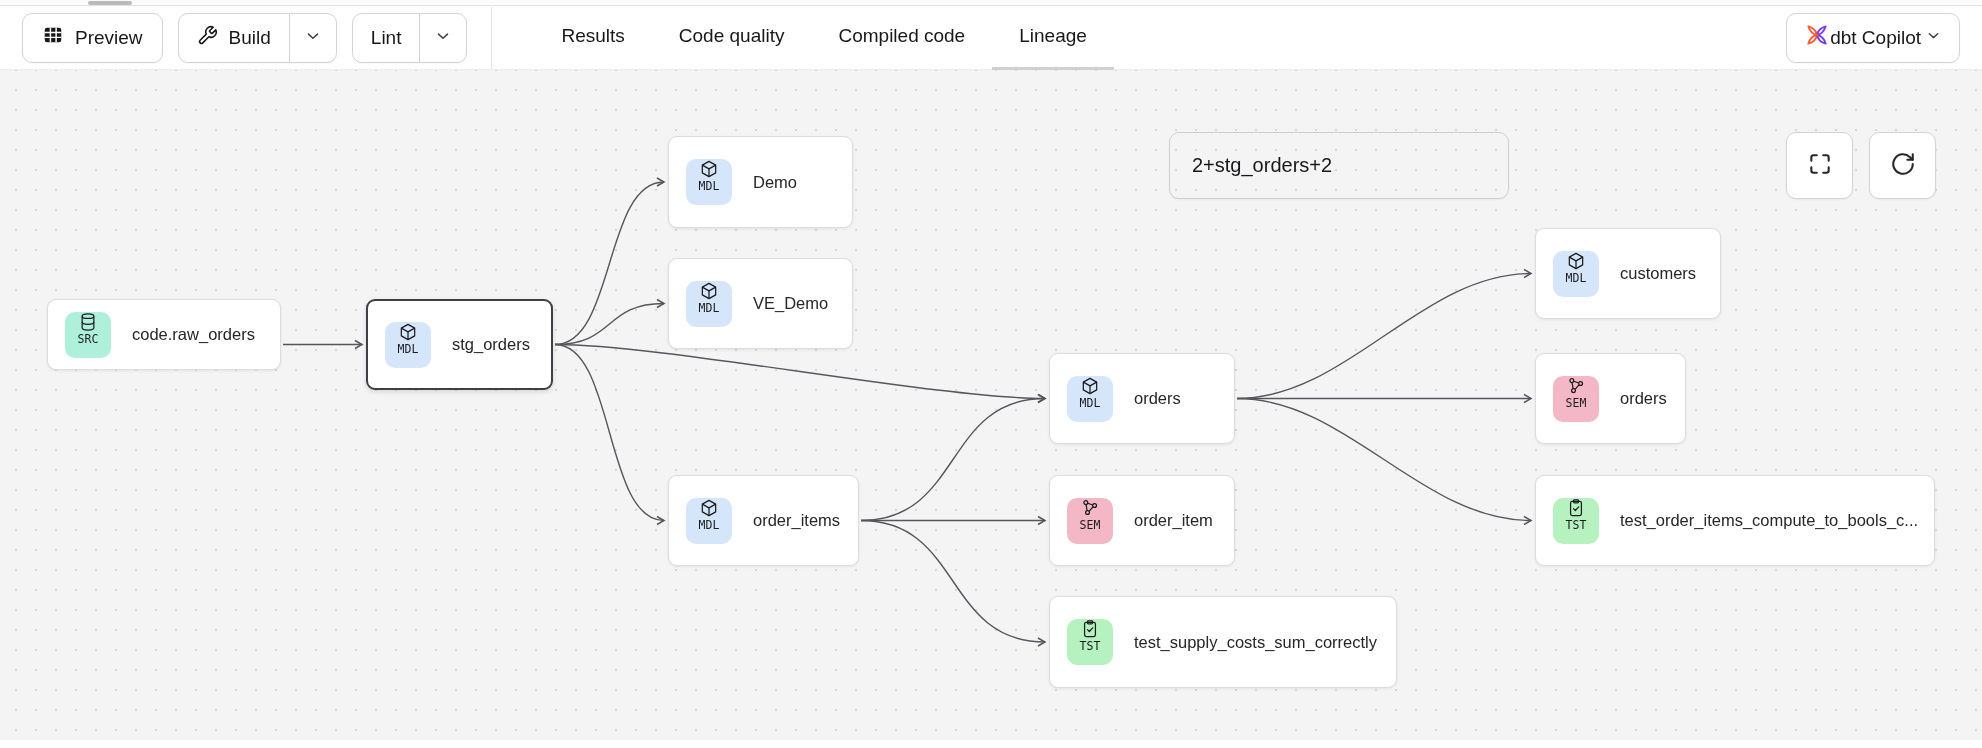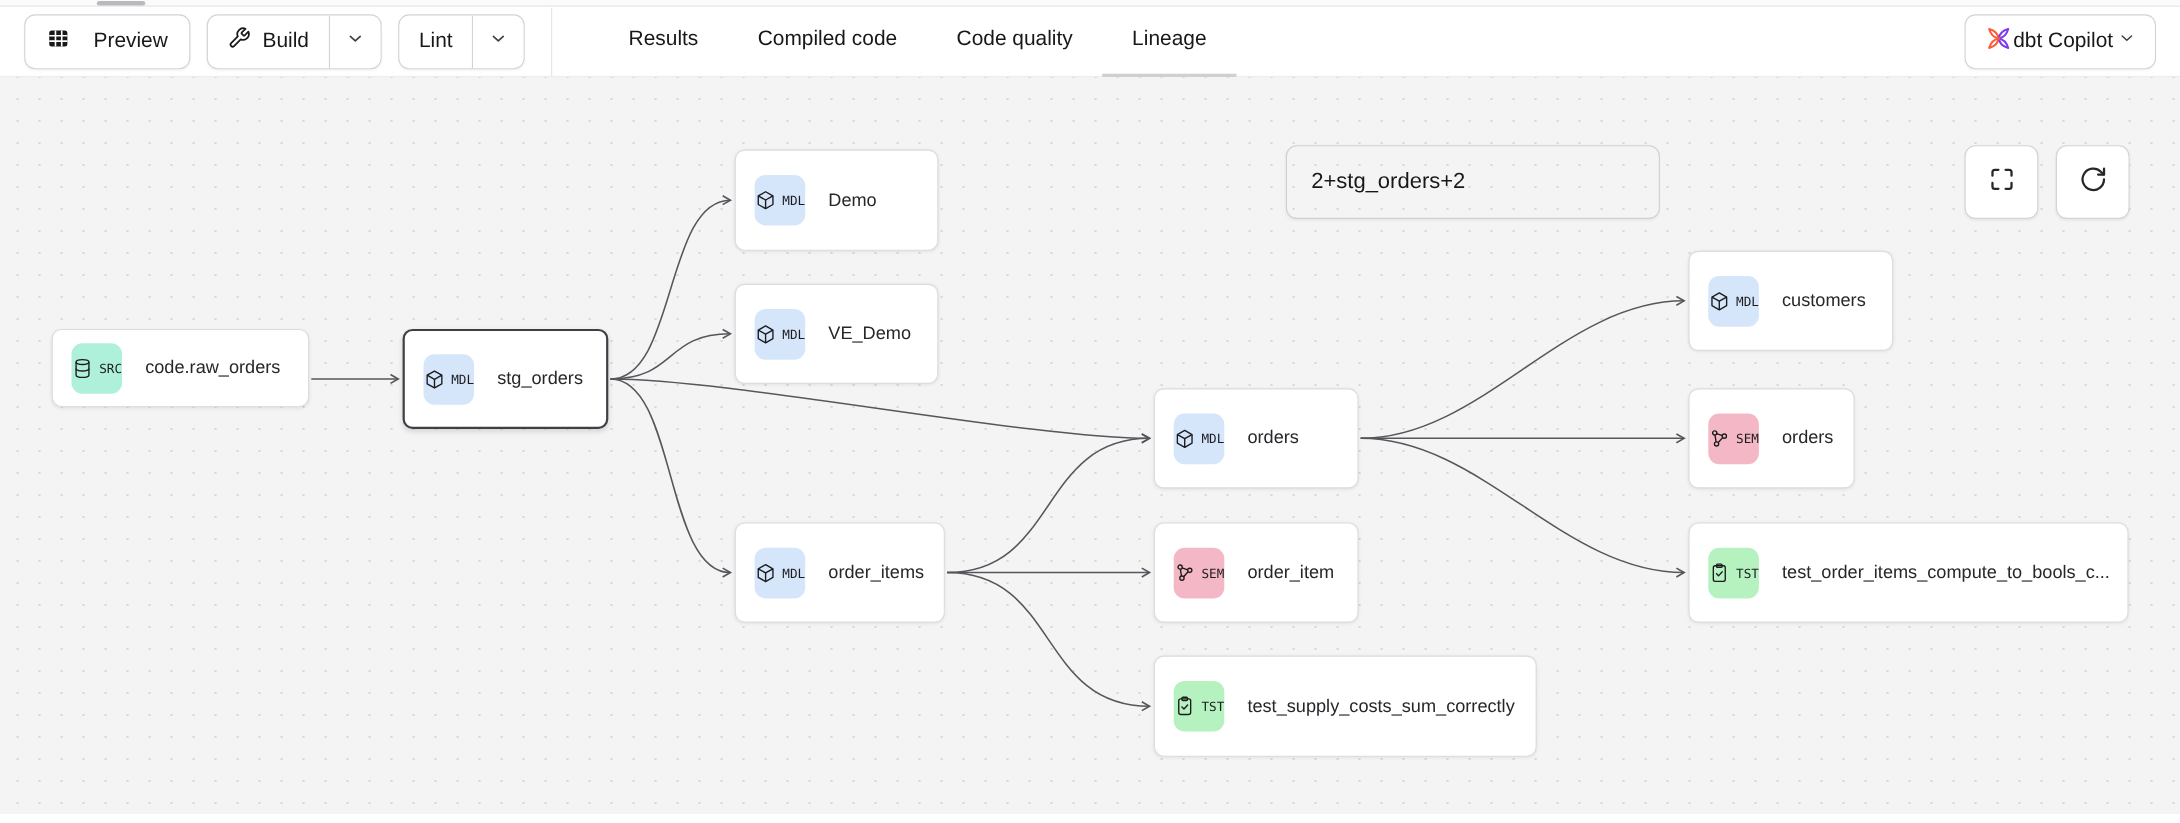--- a/index.html
+++ b/index.html
@@ -5,21 +5,21 @@
   * { margin:0; padding:0; box-sizing:border-box; }
   html,body { width:1982px; height:748px; background:#ffffff; overflow:hidden;
     font-family:"Liberation Sans", sans-serif; color:#18181b; }
 
   
   .top-strip { position:relative; height:6px; background:#fbfbfb; border-bottom:1px solid #e4e4e7; }
   .scroll-thumb { position:absolute; left:88px; top:1px; width:44px; height:4px; background:#b9b9be; border-radius:2px; }
 
   
   .toolbar { height:64px; display:flex; align-items:center; padding:0 22px; background:#ffffff; border-bottom:1px solid #ededf0; }
-  .btn { display:flex; align-items:center; gap:21px; height:50px; padding:0 19px;
+  .btn { display:flex; align-items:center; gap:11px; height:50px; padding:0 19px;
     background:#fff; border:1px solid #d4d4d8; border-radius:10px;
     font-size:19px; font-weight:500; color:#18181b; cursor:pointer;
     box-shadow:0 1px 2px rgba(0,0,0,0.04); white-space:nowrap; }
   .btn + .btn, .btn + .split, .split + .btn, .split + .split { margin-left:15px; }
   .split { display:flex; align-items:stretch; height:50px; background:#fff; border:1px solid #d4d4d8;
     border-radius:10px; box-shadow:0 1px 2px rgba(0,0,0,0.04); overflow:hidden; }
   .split .main { display:flex; align-items:center; gap:11px; padding:0 18px; font-size:19px; font-weight:500; cursor:pointer; }
   .split .drop { display:flex; align-items:center; padding:0 14px; border-left:1px solid #d4d4d8; cursor:pointer; }
   .tb-divider { width:1px; height:62px; background:#e4e4e7; margin-left:24px; }
 
@@ -35,21 +35,21 @@
   
   .canvas { position:relative; width:1982px; height:670px; background:#f4f4f4;
     background-image:radial-gradient(#d8d6d3 1.3px, transparent 1.3px);
     background-size:20px 20px; background-position:6px 10px; overflow:hidden; }
   #edges-svg { position:absolute; left:0; top:0; width:1982px; height:670px; }
   .edge { fill:none; stroke:#56565c; stroke-width:1.4px; }
 
   .node { position:absolute; display:flex; align-items:center; background:#ffffff;
     border:1px solid #dcdce1; border-radius:9px; box-shadow:0 1px 3px rgba(0,0,0,0.07); cursor:pointer; }
   .node.selected { border:2.5px solid #3f3f46; box-shadow:0 2px 5px rgba(0,0,0,0.12); }
-  .badge { display:flex; align-items:center; justify-content:space-between;
+  .badge { display:flex; flex-direction:column; align-items:center; justify-content:flex-start;
     width:46px; height:46px; margin-left:17px; border-radius:10px; flex:0 0 auto; }
   .badge .blabel { font-family:"DejaVu Sans Mono", monospace; font-size:11.5px; font-weight:500;
     color:#1c1c1f; line-height:1.05; margin-top:1px; }
   .badge .bicon { display:flex; line-height:0; }
   .nlabel { margin-left:21px; font-size:16.5px; color:#26262b; white-space:nowrap; }
 
   
   .filter-group { position:absolute; display:flex; align-items:stretch; height:67px;
     border:1px solid #cfcfd4; border-radius:10px; overflow:hidden; box-shadow:0 1px 2px rgba(0,0,0,0.05); }
   .filter-input { width:338px; background:transparent; border:none; outline:none;
@@ -107,22 +107,22 @@
             <polyline points="6,9.5 12,15 18,9.5"></polyline>
           </svg>
       </span>
     </div>
   </div>
 
   <div class="tb-divider"></div>
 
   <div class="tabs" id="tabs">
       <div class="tab">Results</div>
+      <div class="tab">Code quality</div>
       <div class="tab">Compiled code</div>
-      <div class="tab">Code quality</div>
       <div class="tab active">Lineage</div>
     </div>
 
   <div class="copilot">
     <span>
       <svg width="26" height="26" viewBox="0 0 24 24">
         <path d="M4 4 Q11 6 12 12 Q6 11 4 4 Z" fill="none" stroke="#ff5c35" stroke-width="1.7" stroke-linejoin="round"></path>
         <path d="M20 4 Q13 6 12 12 Q18 11 20 4 Z" fill="none" stroke="#7c3aed" stroke-width="1.7" stroke-linejoin="round"></path>
         <path d="M4 20 Q6 13 12 12 Q11 18 4 20 Z" fill="none" stroke="#ff5c35" stroke-width="1.7" stroke-linejoin="round"></path>
         <path d="M20 20 Q18 13 12 12 Q13 18 20 20 Z" fill="none" stroke="#7c3aed" stroke-width="1.7" stroke-linejoin="round"></path>

